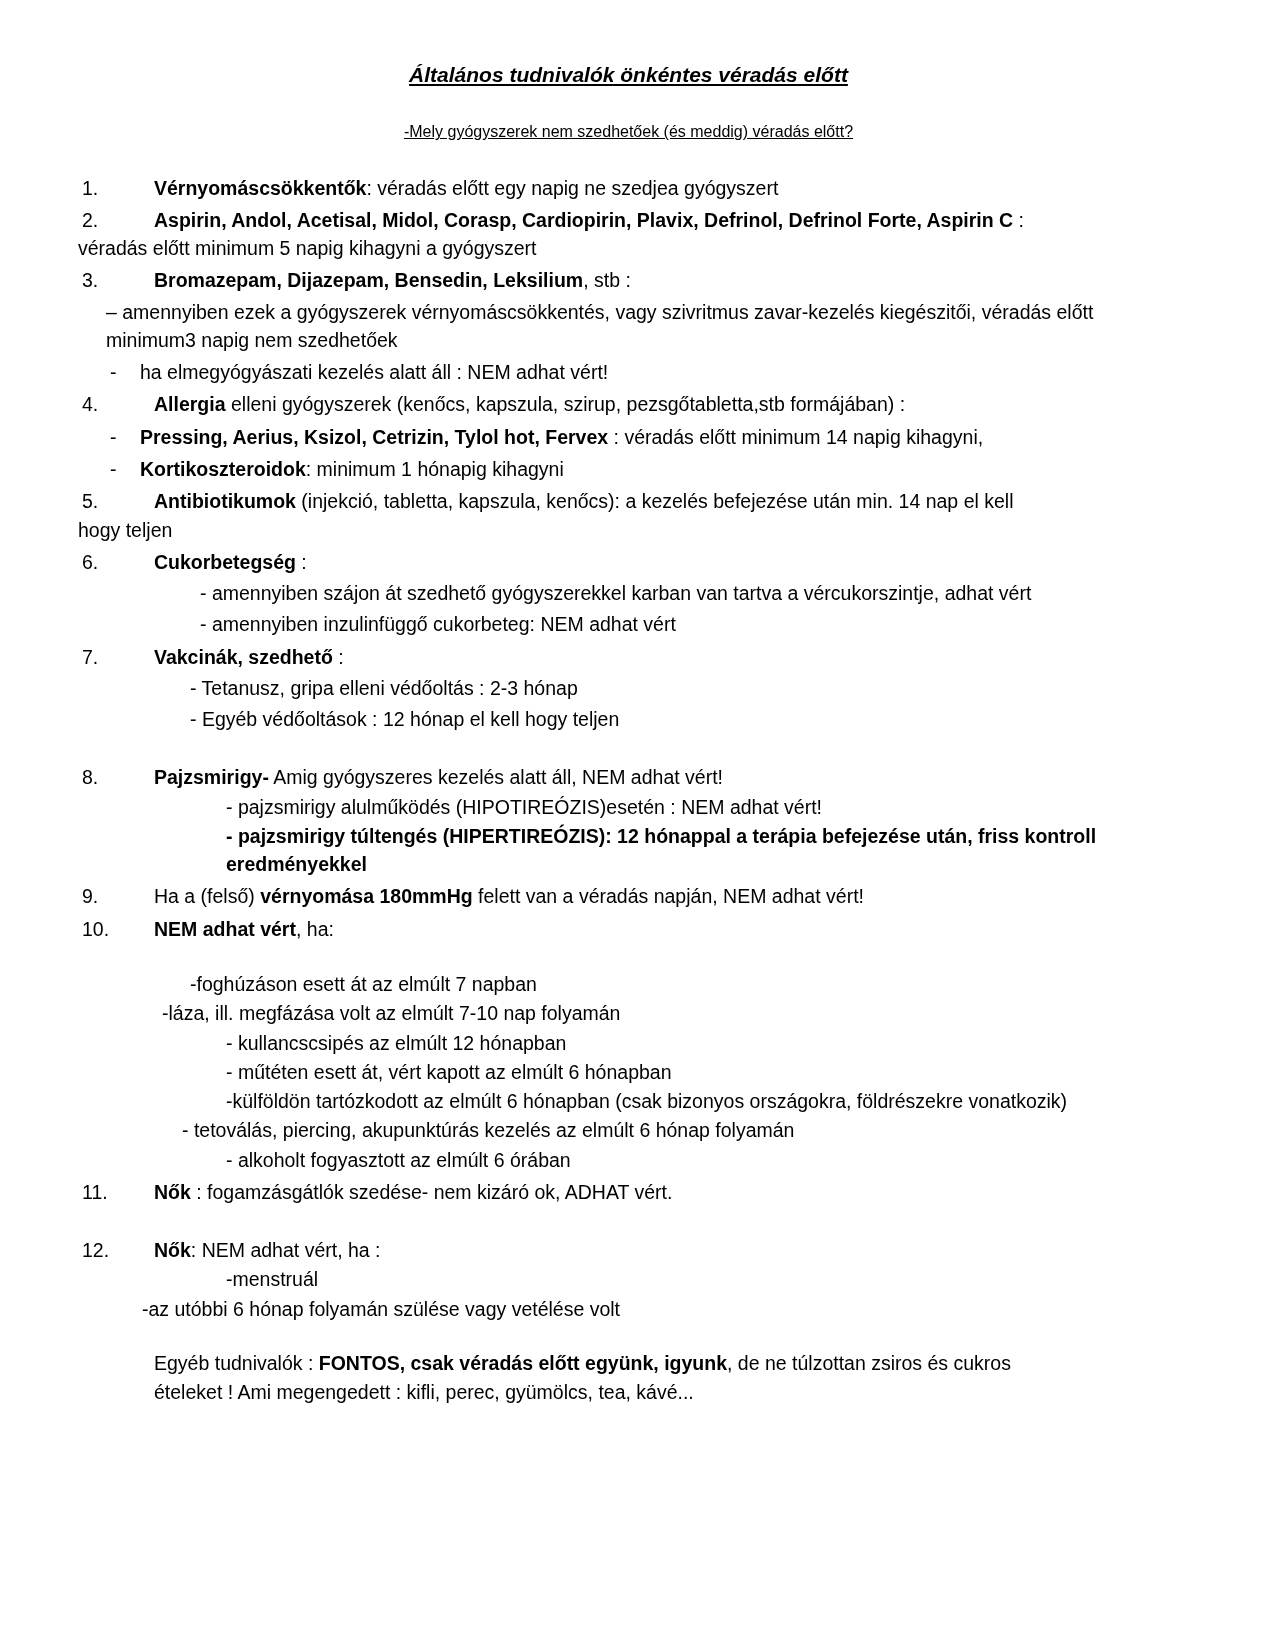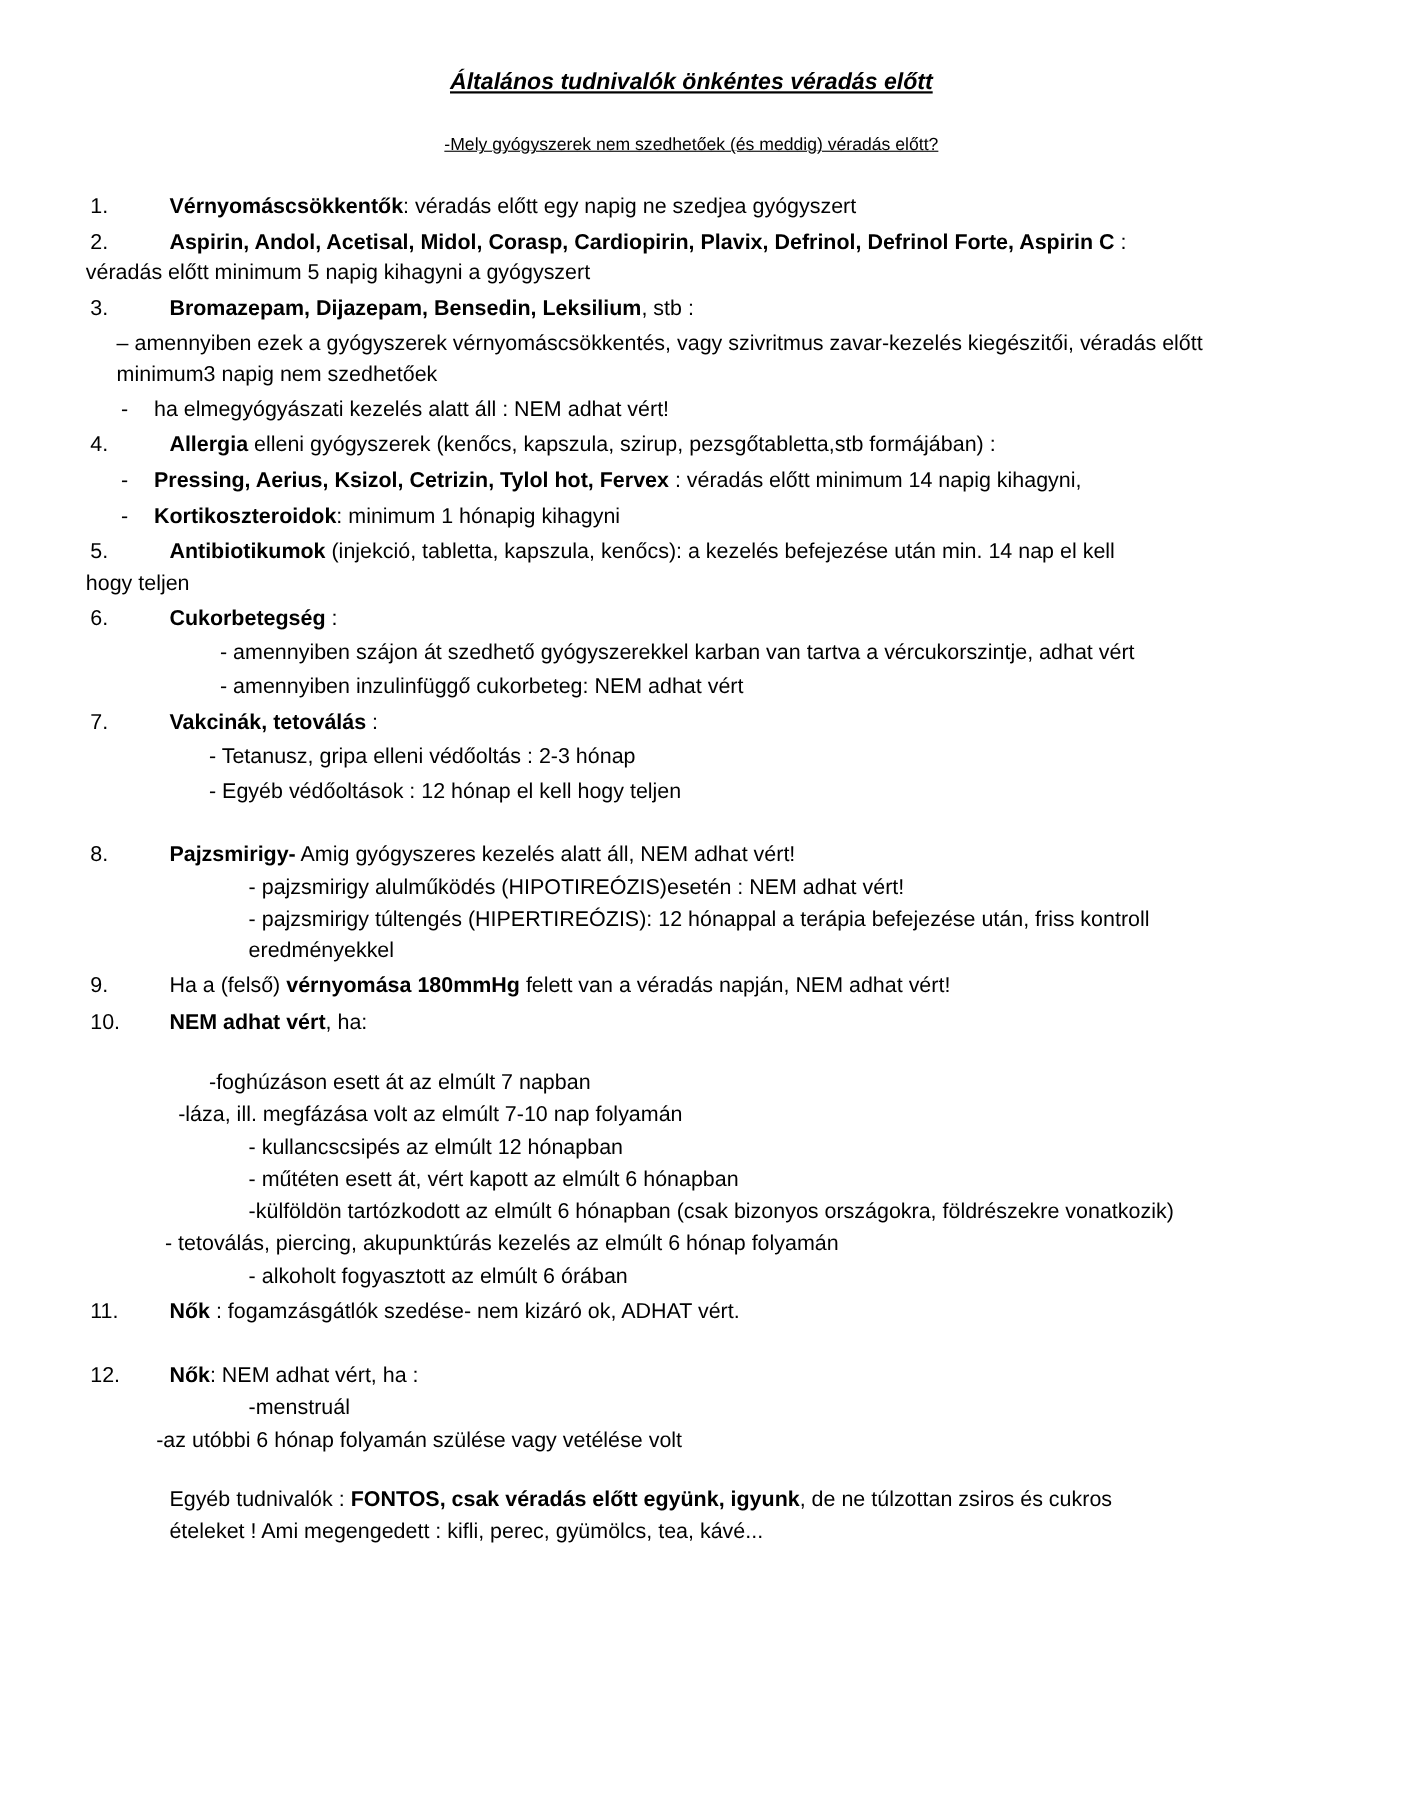--- a/index.html
+++ b/index.html
@@ -135,50 +135,50 @@
 
     <div class="num-item">
       <span class="num">6.</span>
       <span class="content"><b>Cukorbetegség</b><span> :</span></span>
     </div>
     <div class="sub" style="margin-left:122px;">- amennyiben szájon át szedhető gyógyszerekkel karban van tartva a vércukorszintje, adhat vért</div>
     <div class="sub" style="margin-left:122px;">- amennyiben inzulinfüggő cukorbeteg: NEM adhat vért</div>
 
     <div class="num-item">
       <span class="num">7.</span>
-      <span class="content"><b>Vakcinák, tetoválás</b><span> :</span></span>
+      <span class="content"><b>Vakcinák, szedhető</b><span> :</span></span>
     </div>
     <div class="sub" style="margin-left:112px;">- Tetanusz, gripa elleni védőoltás : 2-3 hónap</div>
     <div class="sub" style="margin-left:112px;">- Egyéb védőoltások : 12 hónap el kell hogy teljen</div>
 
     <div class="gap-md"></div>
 
     <div class="num-item">
       <span class="num">8.</span>
       <span class="content"><b>Pajzsmirigy-</b><span> Amig gyógyszeres kezelés alatt áll, NEM adhat vért!</span></span>
     </div>
     <div class="tight" style="margin-left:148px;">- pajzsmirigy alulműködés (HIPOTIREÓZIS)esetén : NEM adhat vért!</div>
-    <div class="tight" style="margin-left:148px;">- pajzsmirigy túltengés (HIPERTIREÓZIS): 12 hónappal a terápia befejezése után, friss kontroll eredményekkel</div>
+    <div class="tight" style="margin-left:148px;font-weight:bold;">- pajzsmirigy túltengés (HIPERTIREÓZIS): 12 hónappal a terápia befejezése után, friss kontroll eredményekkel</div>
 
     <div class="num-item">
       <span class="num">9.</span>
       <span class="content"><span>Ha a (felső) </span><b>vérnyomása 180mmHg</b><span> felett van a véradás napján, NEM adhat vért!</span></span>
     </div>
 
     <div class="num-item">
       <span class="num">10.</span>
       <span class="content"><b>NEM adhat vért</b><span>, ha:</span></span>
     </div>
     <div class="gap-md"></div>
     <div class="tight" style="margin-left:112px;">-foghúzáson esett át az elmúlt 7 napban</div>
     <div class="tight" style="margin-left:84px;">-láza, ill. megfázása volt az elmúlt 7-10 nap folyamán</div>
     <div class="tight" style="margin-left:148px;">- kullancscsipés az elmúlt 12 hónapban</div>
     <div class="tight" style="margin-left:148px;">- műtéten esett át, vért kapott az elmúlt 6 hónapban</div>
     <div class="tight" style="margin-left:148px;">-külföldön tartózkodott az elmúlt 6 hónapban (csak bizonyos országokra, földrészekre vonatkozik)</div>
-    <div class="tight" style="margin-left:72px;">- tetoválás, piercing, akupunktúrás kezelés az elmúlt 6 hónap folyamán</div>
+    <div class="tight" style="margin-left:104px;">- tetoválás, piercing, akupunktúrás kezelés az elmúlt 6 hónap folyamán</div>
     <div class="tight" style="margin-left:148px;">- alkoholt fogyasztott az elmúlt 6 órában</div>
 
     <div class="num-item">
       <span class="num">11.</span>
       <span class="content"><b>Nők</b><span> : fogamzásgátlók szedése- nem kizáró ok, ADHAT vért.</span></span>
     </div>
 
     <div class="gap-md"></div>
 
     <div class="num-item">

